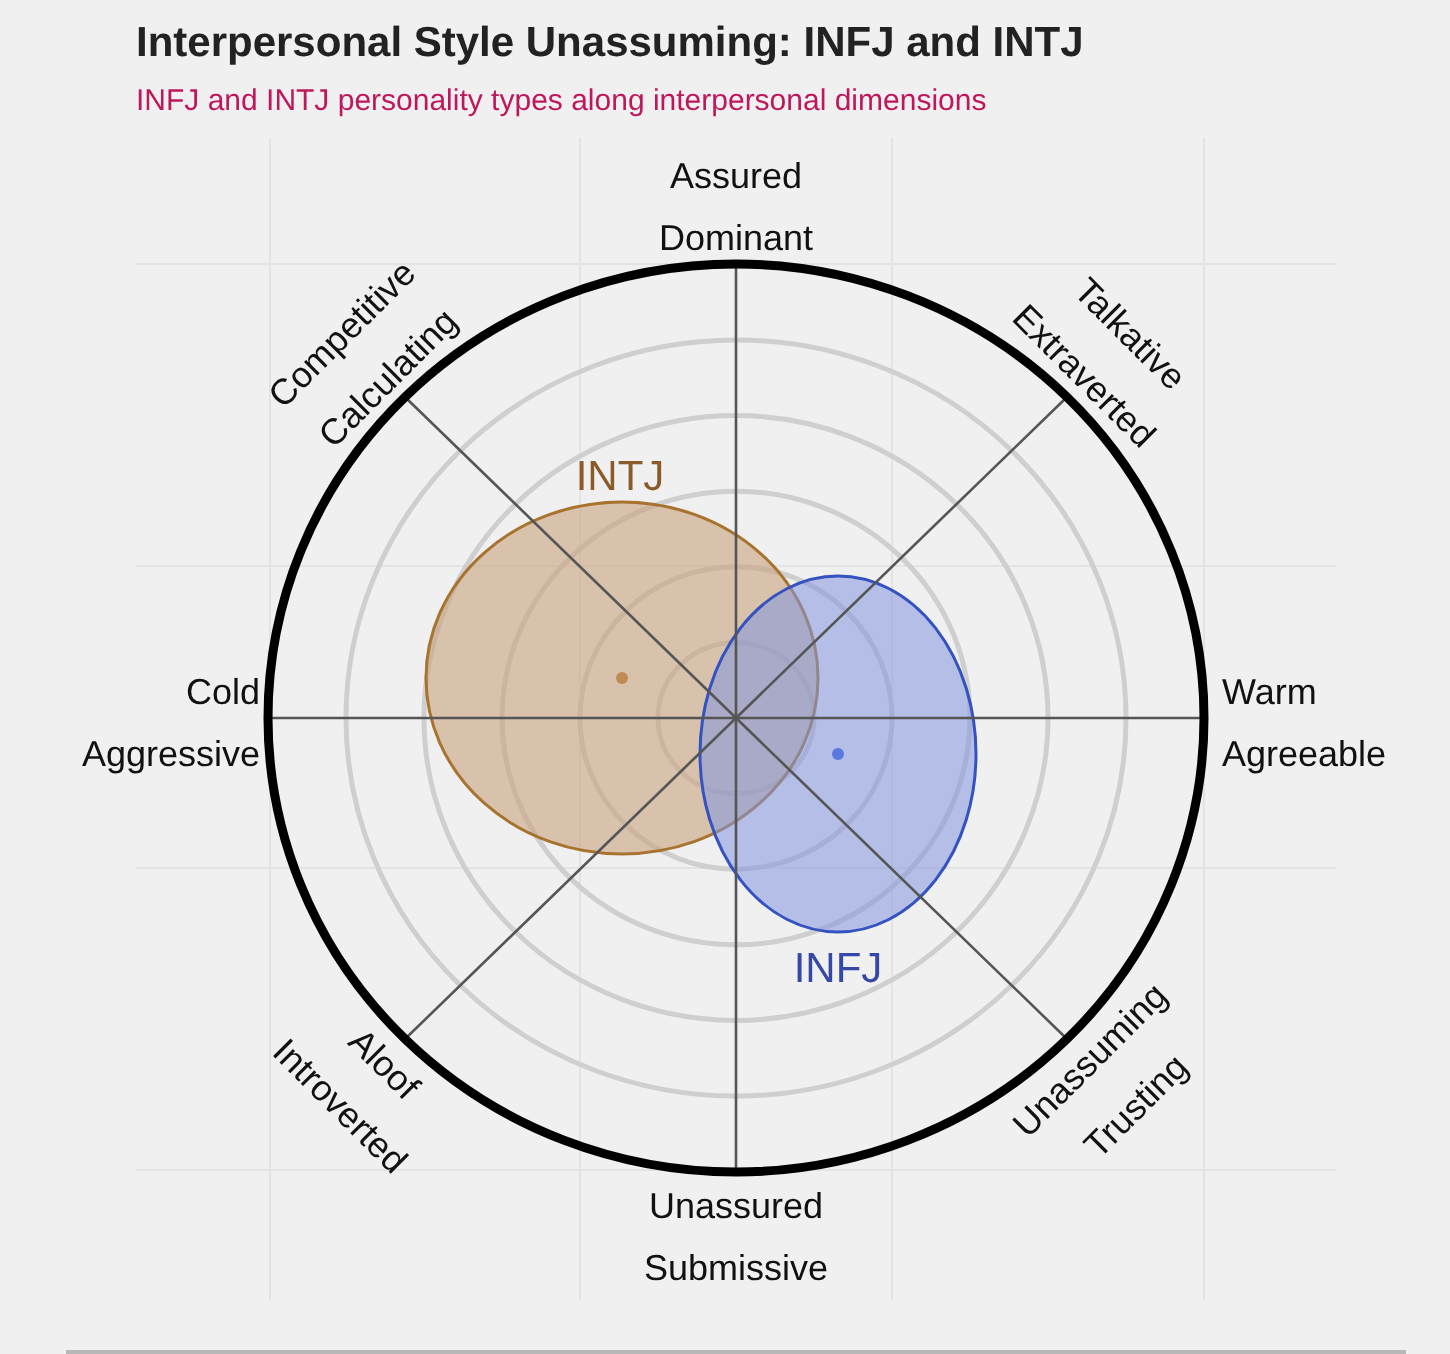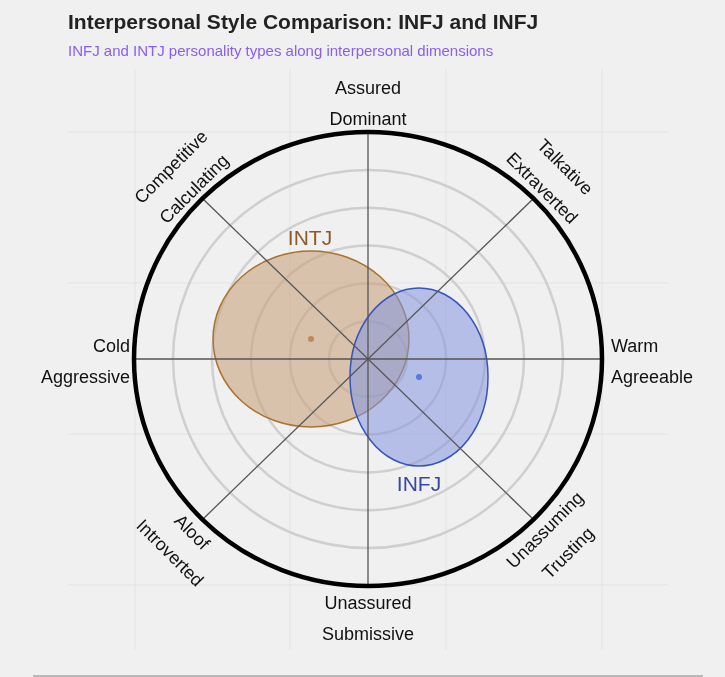--- a/index.html
+++ b/index.html
@@ -9,32 +9,32 @@
     font-family: "Liberation Sans", sans-serif;
     position: relative;
   }
   .title {
     position: absolute; left: 68px; top: 10px;
     font-size: 21px; font-weight: bold; color: #222;
     white-space: nowrap;
   }
   .subtitle {
     position: absolute; left: 68px; top: 42px;
-    font-size: 15px; color: #8b5cf6; white-space: nowrap;
+    font-size: 15px; color: #be185d; white-space: nowrap;
   }
   svg.chart { position: absolute; left: 0; top: 0; }
   .bottom-rule {
     position: absolute; left: 33px; top: 675px; width: 670px; height: 2px;
     background: #b8b8b8;
   }
 </style>
 </head>
 <body>
 
-<div class="title">Interpersonal Style Comparison: INFJ and INFJ</div>
+<div class="title">Interpersonal Style Unassuming: INFJ and INTJ</div>
 <div class="subtitle">INFJ and INTJ personality types along interpersonal dimensions</div>
 
 <svg class="chart" width="725" height="677" viewBox="0 0 725 677">
 
   <g stroke="#e3e3e3" stroke-width="1">
     <line x1="135" y1="69" x2="135" y2="650"></line>
     <line x1="290" y1="69" x2="290" y2="650"></line>
     <line x1="446" y1="69" x2="446" y2="650"></line>
     <line x1="602" y1="69" x2="602" y2="650"></line>
     <line x1="68" y1="132" x2="668" y2="132"></line>

